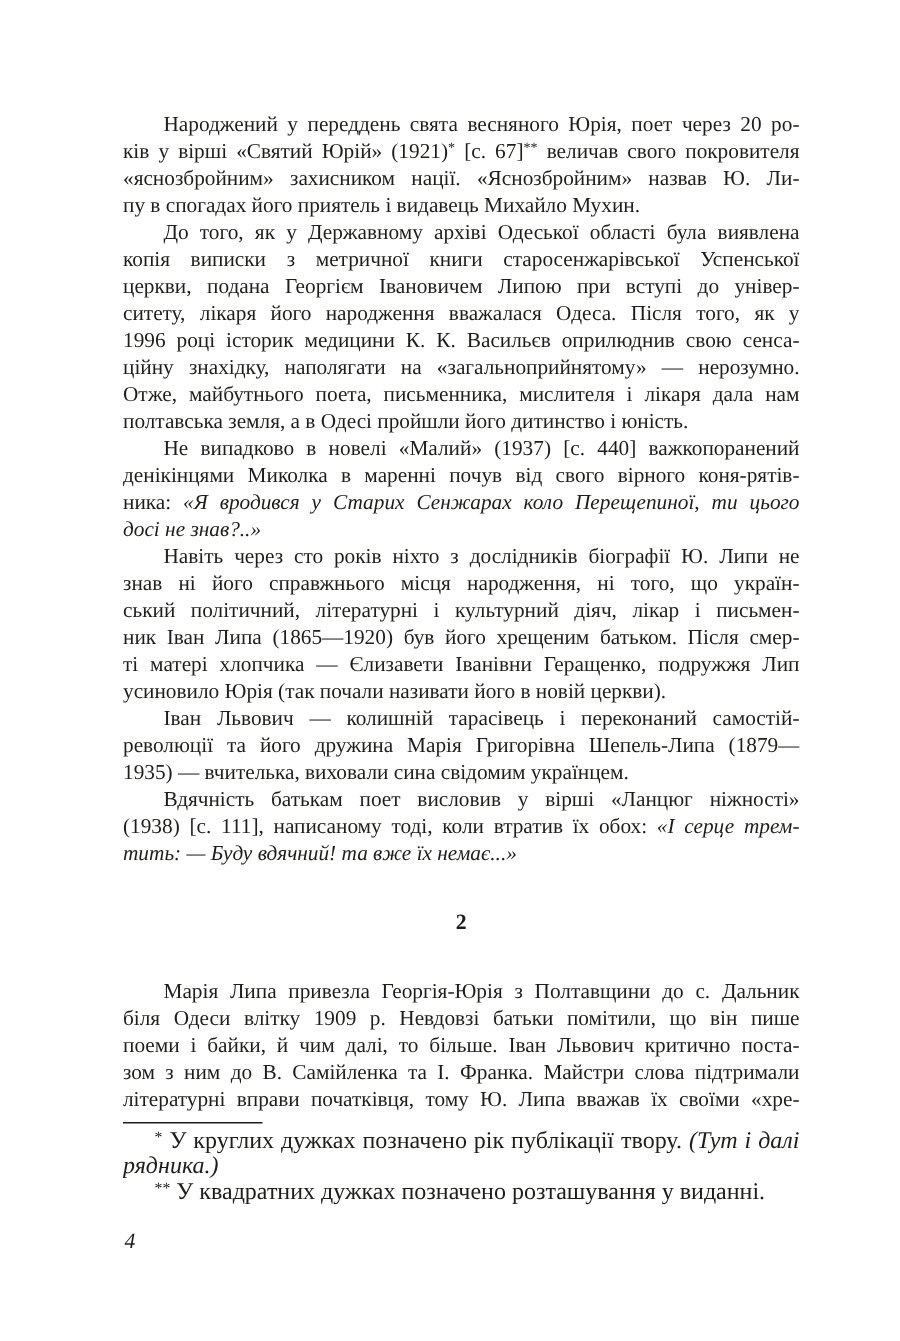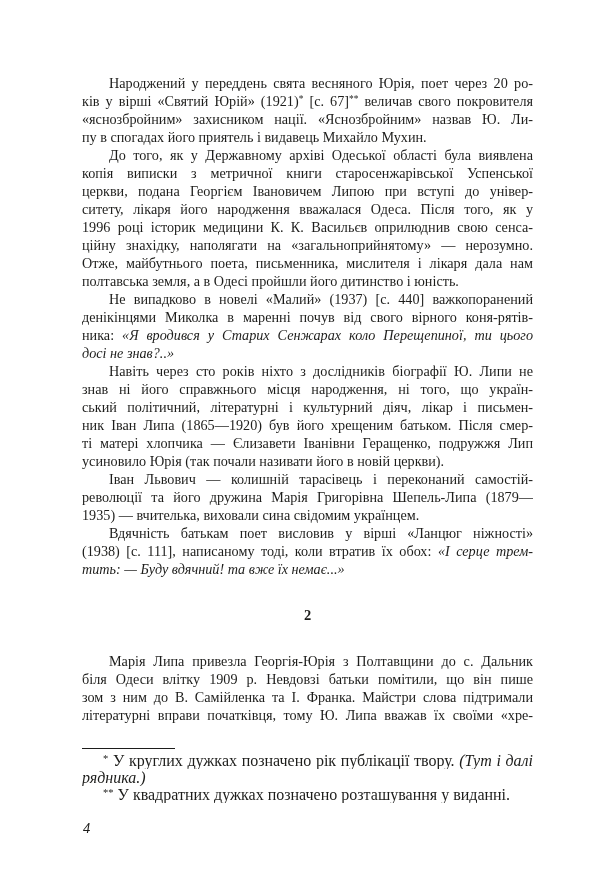--- a/index.html
+++ b/index.html
@@ -89,20 +89,21 @@
       <div class="line"><span>революції та його дружина Марія Григорівна Шепель-Липа (1879—</span></div>
       <div class="line lastline"><span>1935) — вчителька, виховали сина свідомим українцем.</span></div>
       <div class="line indent"><span>Вдячність батькам поет висловив у вірші «Ланцюг ніжності»</span></div>
       <div class="line"><span>(1938) [с. 111], написаному тоді, коли втратив їх обох: </span><span class="it">«І серце трем-</span></div>
       <div class="line lastline"><span class="it">тить: — Буду вдячний! та вже їх немає...»</span></div>
     </div>
   <div id="heading">2</div>
   <div class="block" id="block-cont">
       <div class="line indent"><span>Марія Липа привезла Георгія-Юрія з Полтавщини до с. Дальник</span></div>
       <div class="line"><span>біля Одеси влітку 1909 р. Невдовзі батьки помітили, що він пише</span></div>
+      <div class="line"><span>поеми і байки, й чим далі, то більше. Іван Львович критично поста-</span></div>
       <div class="line"><span>зом з ним до В. Самійленка та І. Франка. Майстри слова підтримали</span></div>
       <div class="line"><span>літературні вправи початківця, тому Ю. Липа вважав їх своїми «хре-</span></div>
     </div>
   <div id="fn-rule"></div>
   <div class="block" id="footnotes">
       <div class="line indent"><span class="sup">*</span><span> У круглих дужках позначено рік публікації твору. </span><span class="it">(Тут і далі примітки упо-</span></div>
       <div class="line lastline"><span class="it">рядника.)</span></div>
       <div class="line indent lastline"><span class="sup">**</span><span> У квадратних дужках позначено розташування у виданні.</span></div>
     </div>
   <div id="page-number">4</div>

